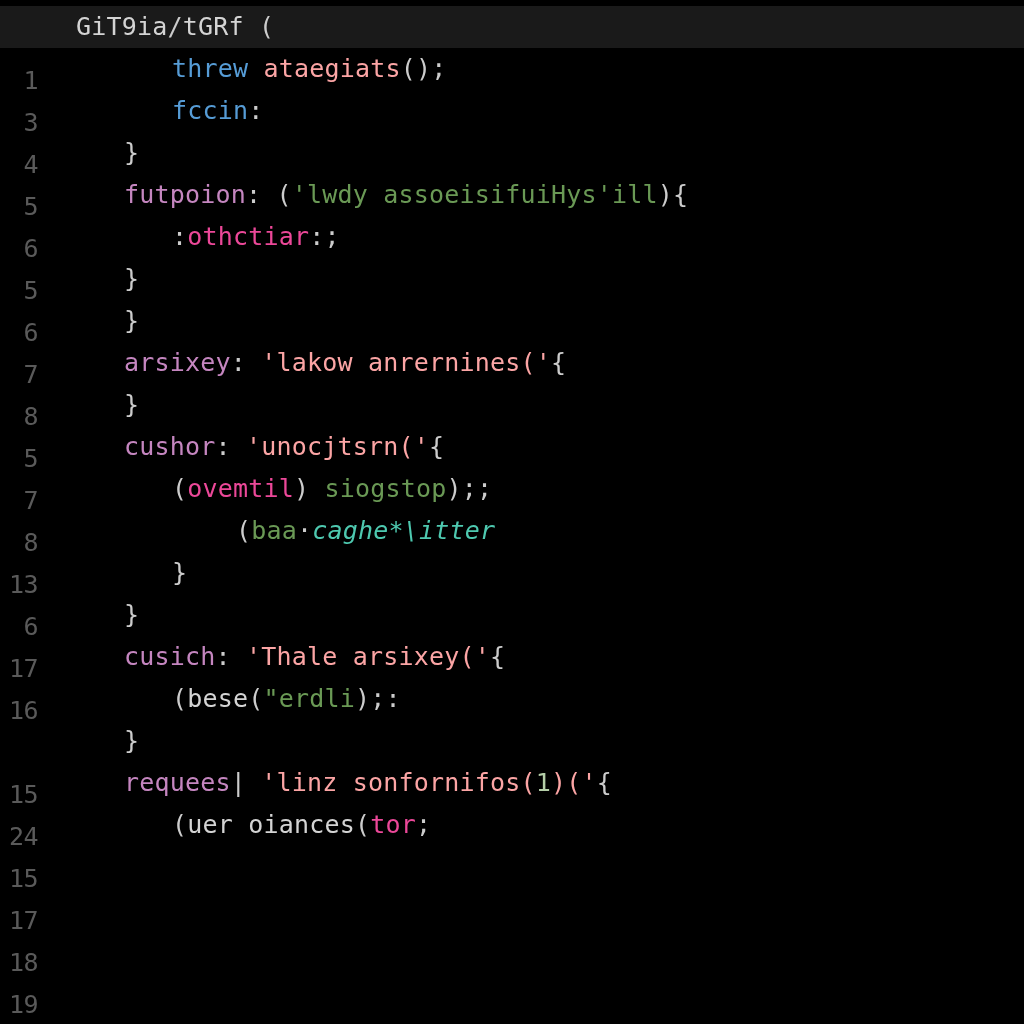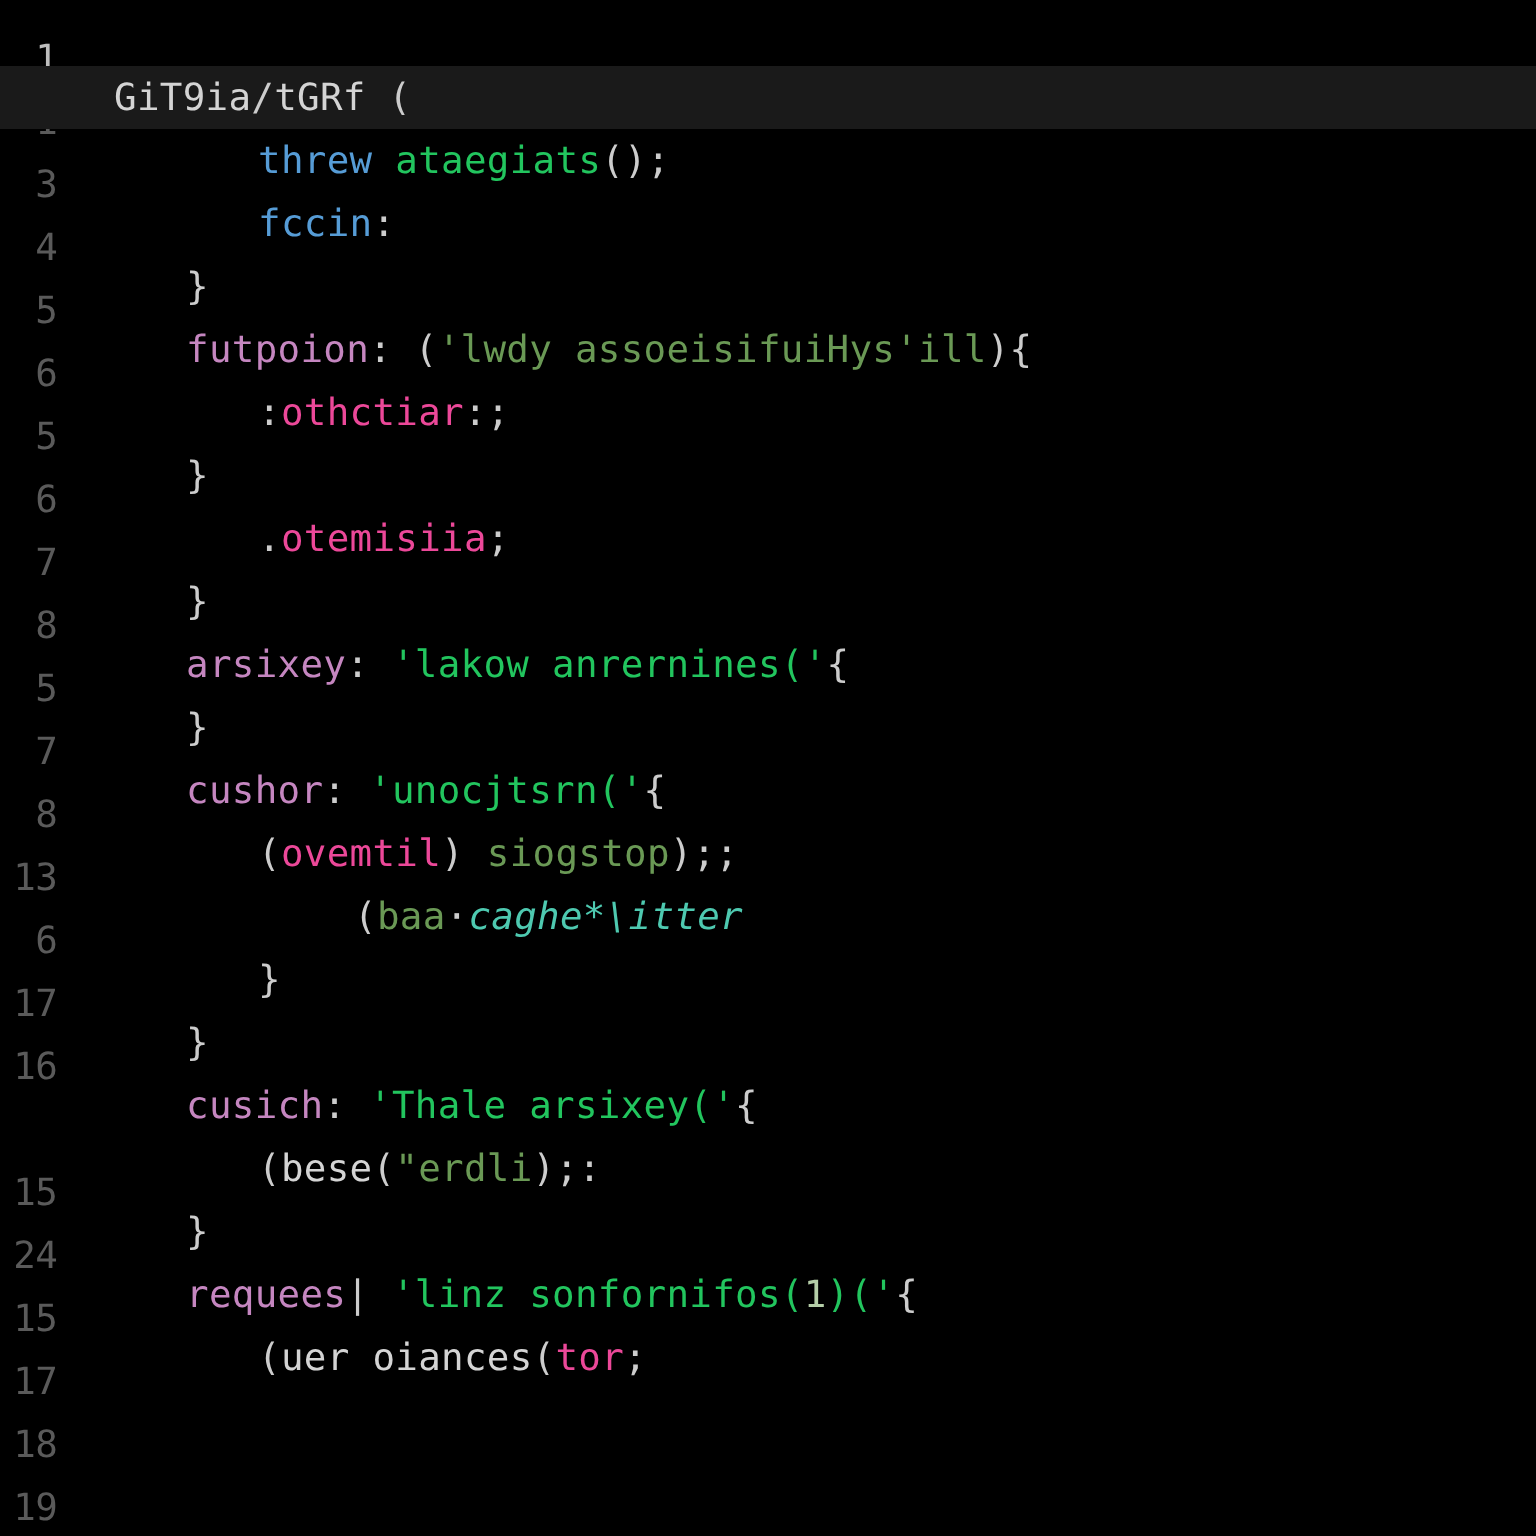--- a/index.html
+++ b/index.html
@@ -32,25 +32,24 @@
     letter-spacing: -0.5px;
   }
   .gutter .ln.hl {
     color: #bdbdbd;
   }
   .gutter .ln.dim {
     color: #404040;
   }
   .code {
     flex: 1;
-    padding-top: 30px;
+    padding-top: 6px;
     padding-left: 26px;
     background: #000000;
     position: relative;
-    margin-top: 14px;
   }
   .code-inner {
     position: relative;
   }
   .cur-line-bg {
     position: absolute;
     left: -76px;
     right: 0;
     top: 0;
     height: 42px;
@@ -64,21 +63,21 @@
     position: relative;
     z-index: 1;
     letter-spacing: 0.2px;
   }
   .tok-default { color: #d4d4d4; }
   .tok-kw      { color: #c586c0; }   
   .tok-blue    { color: #569cd6; }   
   .tok-fn2     { color: #6a9955; }   
   .tok-str2    { color: #4ec9b0; font-style: italic; }   
   .tok-num     { color: #b5cea8; }
-  .tok-call    { color: #22c55e; }
+  .tok-call    { color: #fca5a5; }
   .tok-punc    { color: #cccccc; }
   .tok-lblue   { color: #ec4899; }
   .i1 { padding-left: 48px; }
   .i2 { padding-left: 96px; }
   .i3 { padding-left: 160px; }
 </style>
 </head>
 <body>
 
 <div class="editor">
@@ -111,21 +110,20 @@
   <div class="code">
     <div class="code-inner">
       <div class="cur-line-bg"></div>
     <div class="line i0"><span class="tok-default">GiT9ia</span><span class="tok-punc">/</span><span class="tok-default">tGRf</span><span class="tok-punc"> (</span></div>
         <div class="line i2"><span class="tok-blue">threw</span><span class="tok-default"> </span><span class="tok-call">ataegiats</span><span class="tok-punc">();</span></div>
         <div class="line i2"><span class="tok-blue">fccin</span><span class="tok-punc">:</span></div>
         <div class="line i1"><span class="tok-punc">}</span></div>
         <div class="line i1"><span class="tok-kw">futpoion</span><span class="tok-punc">: (</span><span class="tok-fn2">'lwdy assoeisifuiHys'ill</span><span class="tok-punc">){</span></div>
         <div class="line i2"><span class="tok-punc">:</span><span class="tok-lblue">othctiar</span><span class="tok-punc">:;</span></div>
         <div class="line i1"><span class="tok-punc">}</span></div>
-        <div class="line i2"><span class="tok-punc">.</span><span class="tok-lblue">otemisiia</span><span class="tok-punc">;</span></div>
         <div class="line i1"><span class="tok-punc">}</span></div>
         <div class="line i1"><span class="tok-kw">arsixey</span><span class="tok-punc">: </span><span class="tok-call">'lakow anrernines('</span><span class="tok-punc">{</span></div>
         <div class="line i1"><span class="tok-punc">}</span></div>
         <div class="line i1"><span class="tok-kw">cushor</span><span class="tok-punc">: </span><span class="tok-call">'unocjtsrn('</span><span class="tok-punc">{</span></div>
         <div class="line i2"><span class="tok-punc">(</span><span class="tok-lblue">ovemtil</span><span class="tok-punc">) </span><span class="tok-fn2">siogstop</span><span class="tok-punc">);;</span></div>
         <div class="line i3"><span class="tok-punc">(</span><span class="tok-fn2">baa</span><span class="tok-punc">·</span><span class="tok-str2">caghe*\itter</span></div>
         <div class="line i2"><span class="tok-punc">}</span></div>
         <div class="line i1"><span class="tok-punc">}</span></div>
         <div class="line i1"><span class="tok-kw">cusich</span><span class="tok-punc">: </span><span class="tok-call">'Thale arsixey('</span><span class="tok-punc">{</span></div>
         <div class="line i2"><span class="tok-punc">(</span><span class="tok-default">bese</span><span class="tok-punc">(</span><span class="tok-fn2">"erdli</span><span class="tok-punc">);:</span></div>

